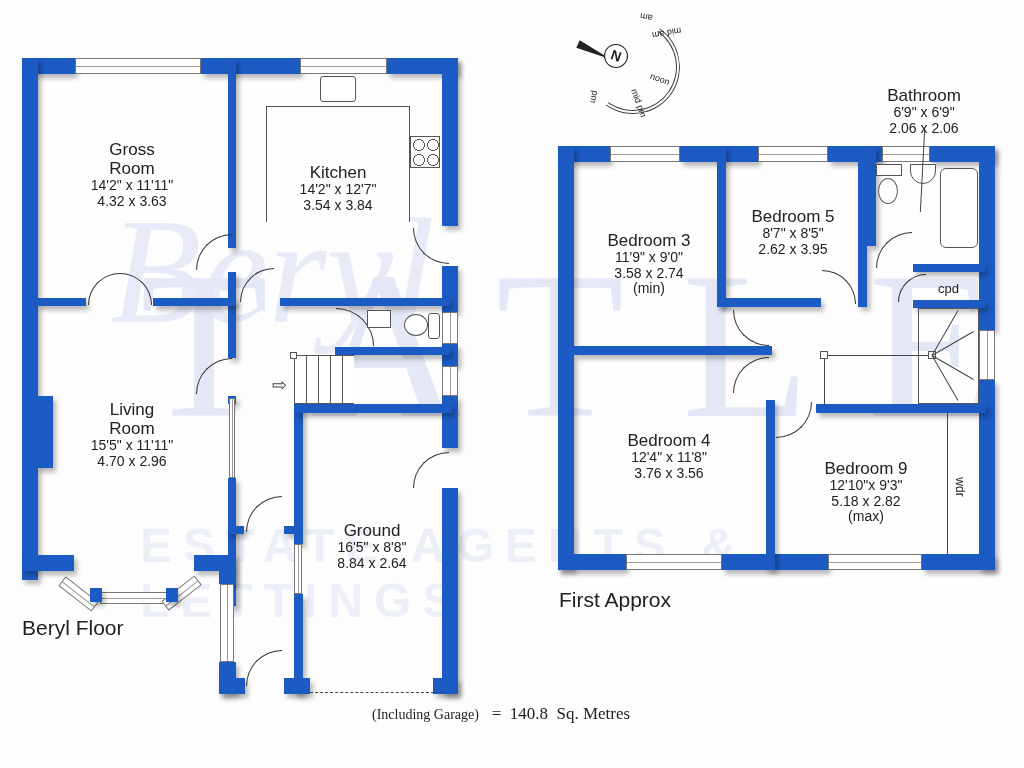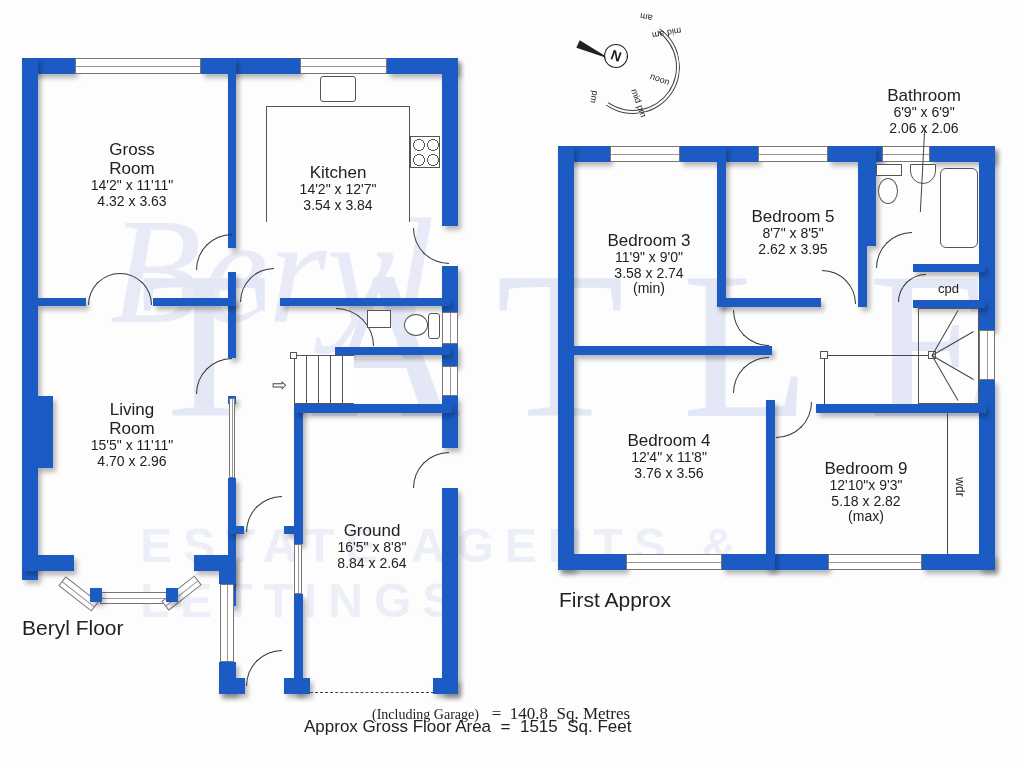--- a/index.html
+++ b/index.html
@@ -242,25 +242,19 @@
     <div class="room" style="left:806px;top:459px;width:120px;">
       <div class="name">Bedroom 9</div>
       <div class="dim">12'10"x  9'3"</div>
       <div class="dim">5.18  x  2.82</div>
       <div class="dim">(max)</div>
     </div>
 
     <div class="floor-label" style="left:559px;top:588px;">First Approx</div>
   </div>
 
-  <div class="area" style="left:304px;top:717px;">
-    <span>Approx Gross Floor Area</span>
-    &nbsp;<span>=</span>&nbsp;
-    <span>1515</span>&nbsp;
-    <span>Sq. Feet</span>
-  </div>
   <div class="area" style="left:372px;top:704px;font-family:Liberation Serif, serif;">
     <span class="area-sub">(Including Garage)</span>
     &nbsp;&nbsp;<span>=</span>&nbsp;
     <span>140.8</span>&nbsp;
     <span>Sq. Metres</span>
   </div>
 </div>
 
 </body></html>

